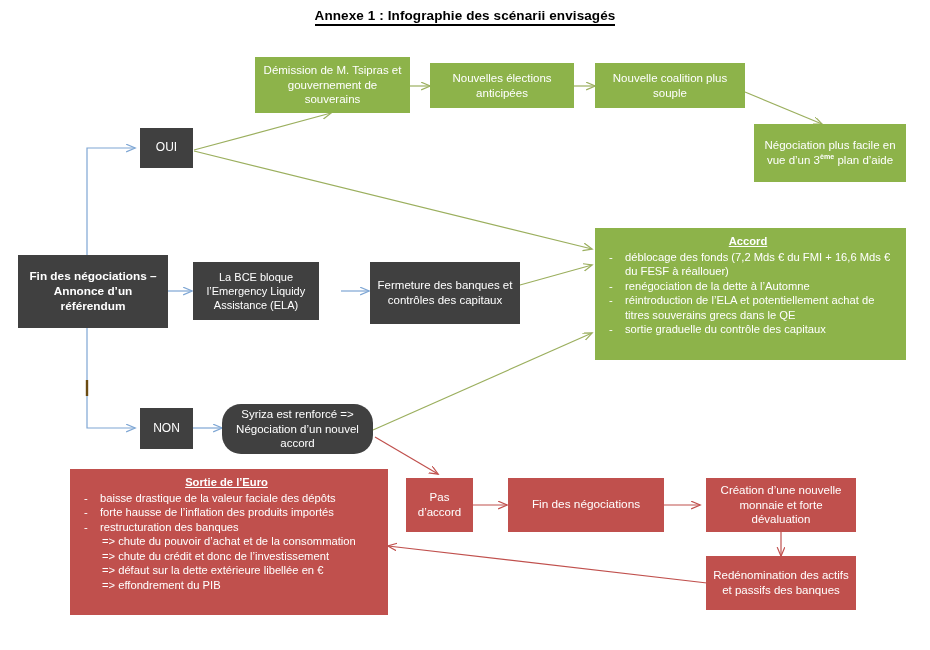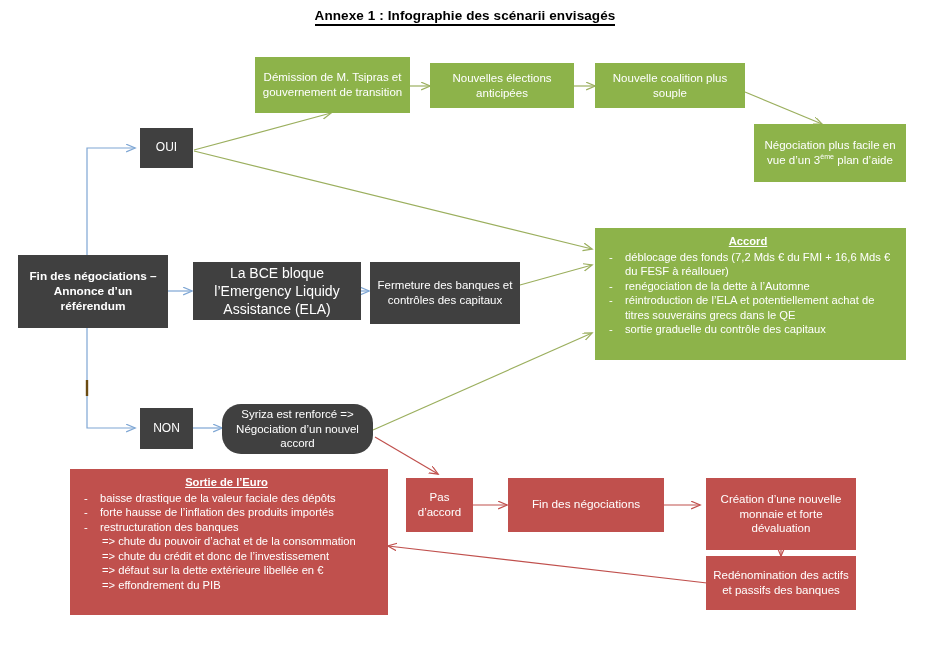--- a/index.html
+++ b/index.html
@@ -34,21 +34,21 @@
   .node.listbox .hdr{
     display:block;text-align:center;font-weight:bold;
     text-decoration:underline;margin-bottom:1px;
   }
   .node.listbox ul{list-style:none;margin:0;padding:0;}
   .node.listbox li{
     position:relative;padding-left:20px;margin:0;white-space:normal;
   }
   .node.listbox li .dash{position:absolute;left:4px;top:0;}
   .node.listbox li.sub{padding-left:22px;}
-  .sup{font-size:0.62em;vertical-align:super;line-height:0;}
+  .sup{font-size:0.62em;vertical-align:super;line-height:0;font-weight:bold;}
   .bold{font-weight:bold;}
 </style>
 </head>
 <body>
 
 <div id="canvas">
 
   <div class="page-title"><span>Annexe 1 : Infographie des scénarii envisagés</span></div>
 
   <svg class="edges" viewBox="0 0 930 650">
@@ -98,21 +98,21 @@
 
       <path d="M664,505 L700,505" stroke="#C0504D" marker-end="url(#ar-red)"></path>
 
       <path d="M781,532 L781,556" stroke="#C0504D" marker-end="url(#ar-red)"></path>
 
       <path d="M707,583 L388,546" stroke="#C0504D" marker-end="url(#ar-red)"></path>
     </g>
   </svg>
 
   <div class="node green" style="left:255px;top:57px;width:155px;height:56px;font-size:11.5px;">
-    <span class="txt">Démission de M. Tsipras et gouvernement de transition</span>
+    <span class="txt">Démission de M. Tsipras et gouvernement de souverains</span>
   </div>
 
   <div class="node green" style="left:430px;top:63px;width:144px;height:45px;font-size:11.5px;">
     <span class="txt">Nouvelles élections anticipées</span>
   </div>
 
   <div class="node green" style="left:595px;top:63px;width:150px;height:45px;font-size:11.5px;">
     <span class="txt">Nouvelle coalition plus souple</span>
   </div>
 
@@ -127,21 +127,21 @@
   </div>
 
   <div class="node blue" style="left:140px;top:408px;width:53px;height:41px;font-size:12px;">
     <span class="txt">NON</span>
   </div>
 
   <div class="node blue bold" style="left:18px;top:255px;width:150px;height:73px;font-size:11.8px;font-weight:bold;">
     <span class="txt">Fin des négociations – Annonce d’un référendum</span>
   </div>
 
-  <div class="node blue" style="left:193px;top:262px;width:168px;height:58px;font-size:14px;">
+  <div class="node blue" style="left:193px;top:262px;width:126px;height:58px;font-size:11px;">
     <span class="txt">La BCE bloque l’Emergency Liquidy Assistance (ELA)</span>
   </div>
 
   <div class="node blue" style="left:370px;top:262px;width:150px;height:62px;font-size:11.5px;">
     <span class="txt">Fermeture des banques et contrôles des capitaux</span>
   </div>
 
   <div class="node blue" style="left:222px;top:404px;width:151px;height:50px;font-size:11.5px;border-radius:19px;">
     <span class="txt">Syriza est renforcé =&gt; Négociation d’un nouvel accord</span>
   </div>
@@ -170,21 +170,21 @@
   </div>
 
   <div class="node red" style="left:406px;top:478px;width:67px;height:54px;font-size:11.5px;">
     <span class="txt">Pas d’accord</span>
   </div>
 
   <div class="node red" style="left:508px;top:478px;width:156px;height:54px;font-size:11.8px;">
     <span class="txt">Fin des négociations</span>
   </div>
 
-  <div class="node red" style="left:706px;top:478px;width:150px;height:72px;font-size:11.5px;">
+  <div class="node red" style="left:706px;top:478px;width:150px;height:54px;font-size:11.5px;">
     <span class="txt">Création d’une nouvelle monnaie et forte dévaluation</span>
   </div>
 
   <div class="node red" style="left:706px;top:556px;width:150px;height:54px;font-size:11.5px;">
     <span class="txt">Redénomination des actifs et passifs des banques</span>
   </div>
 
 </div>
 
 </body></html>

